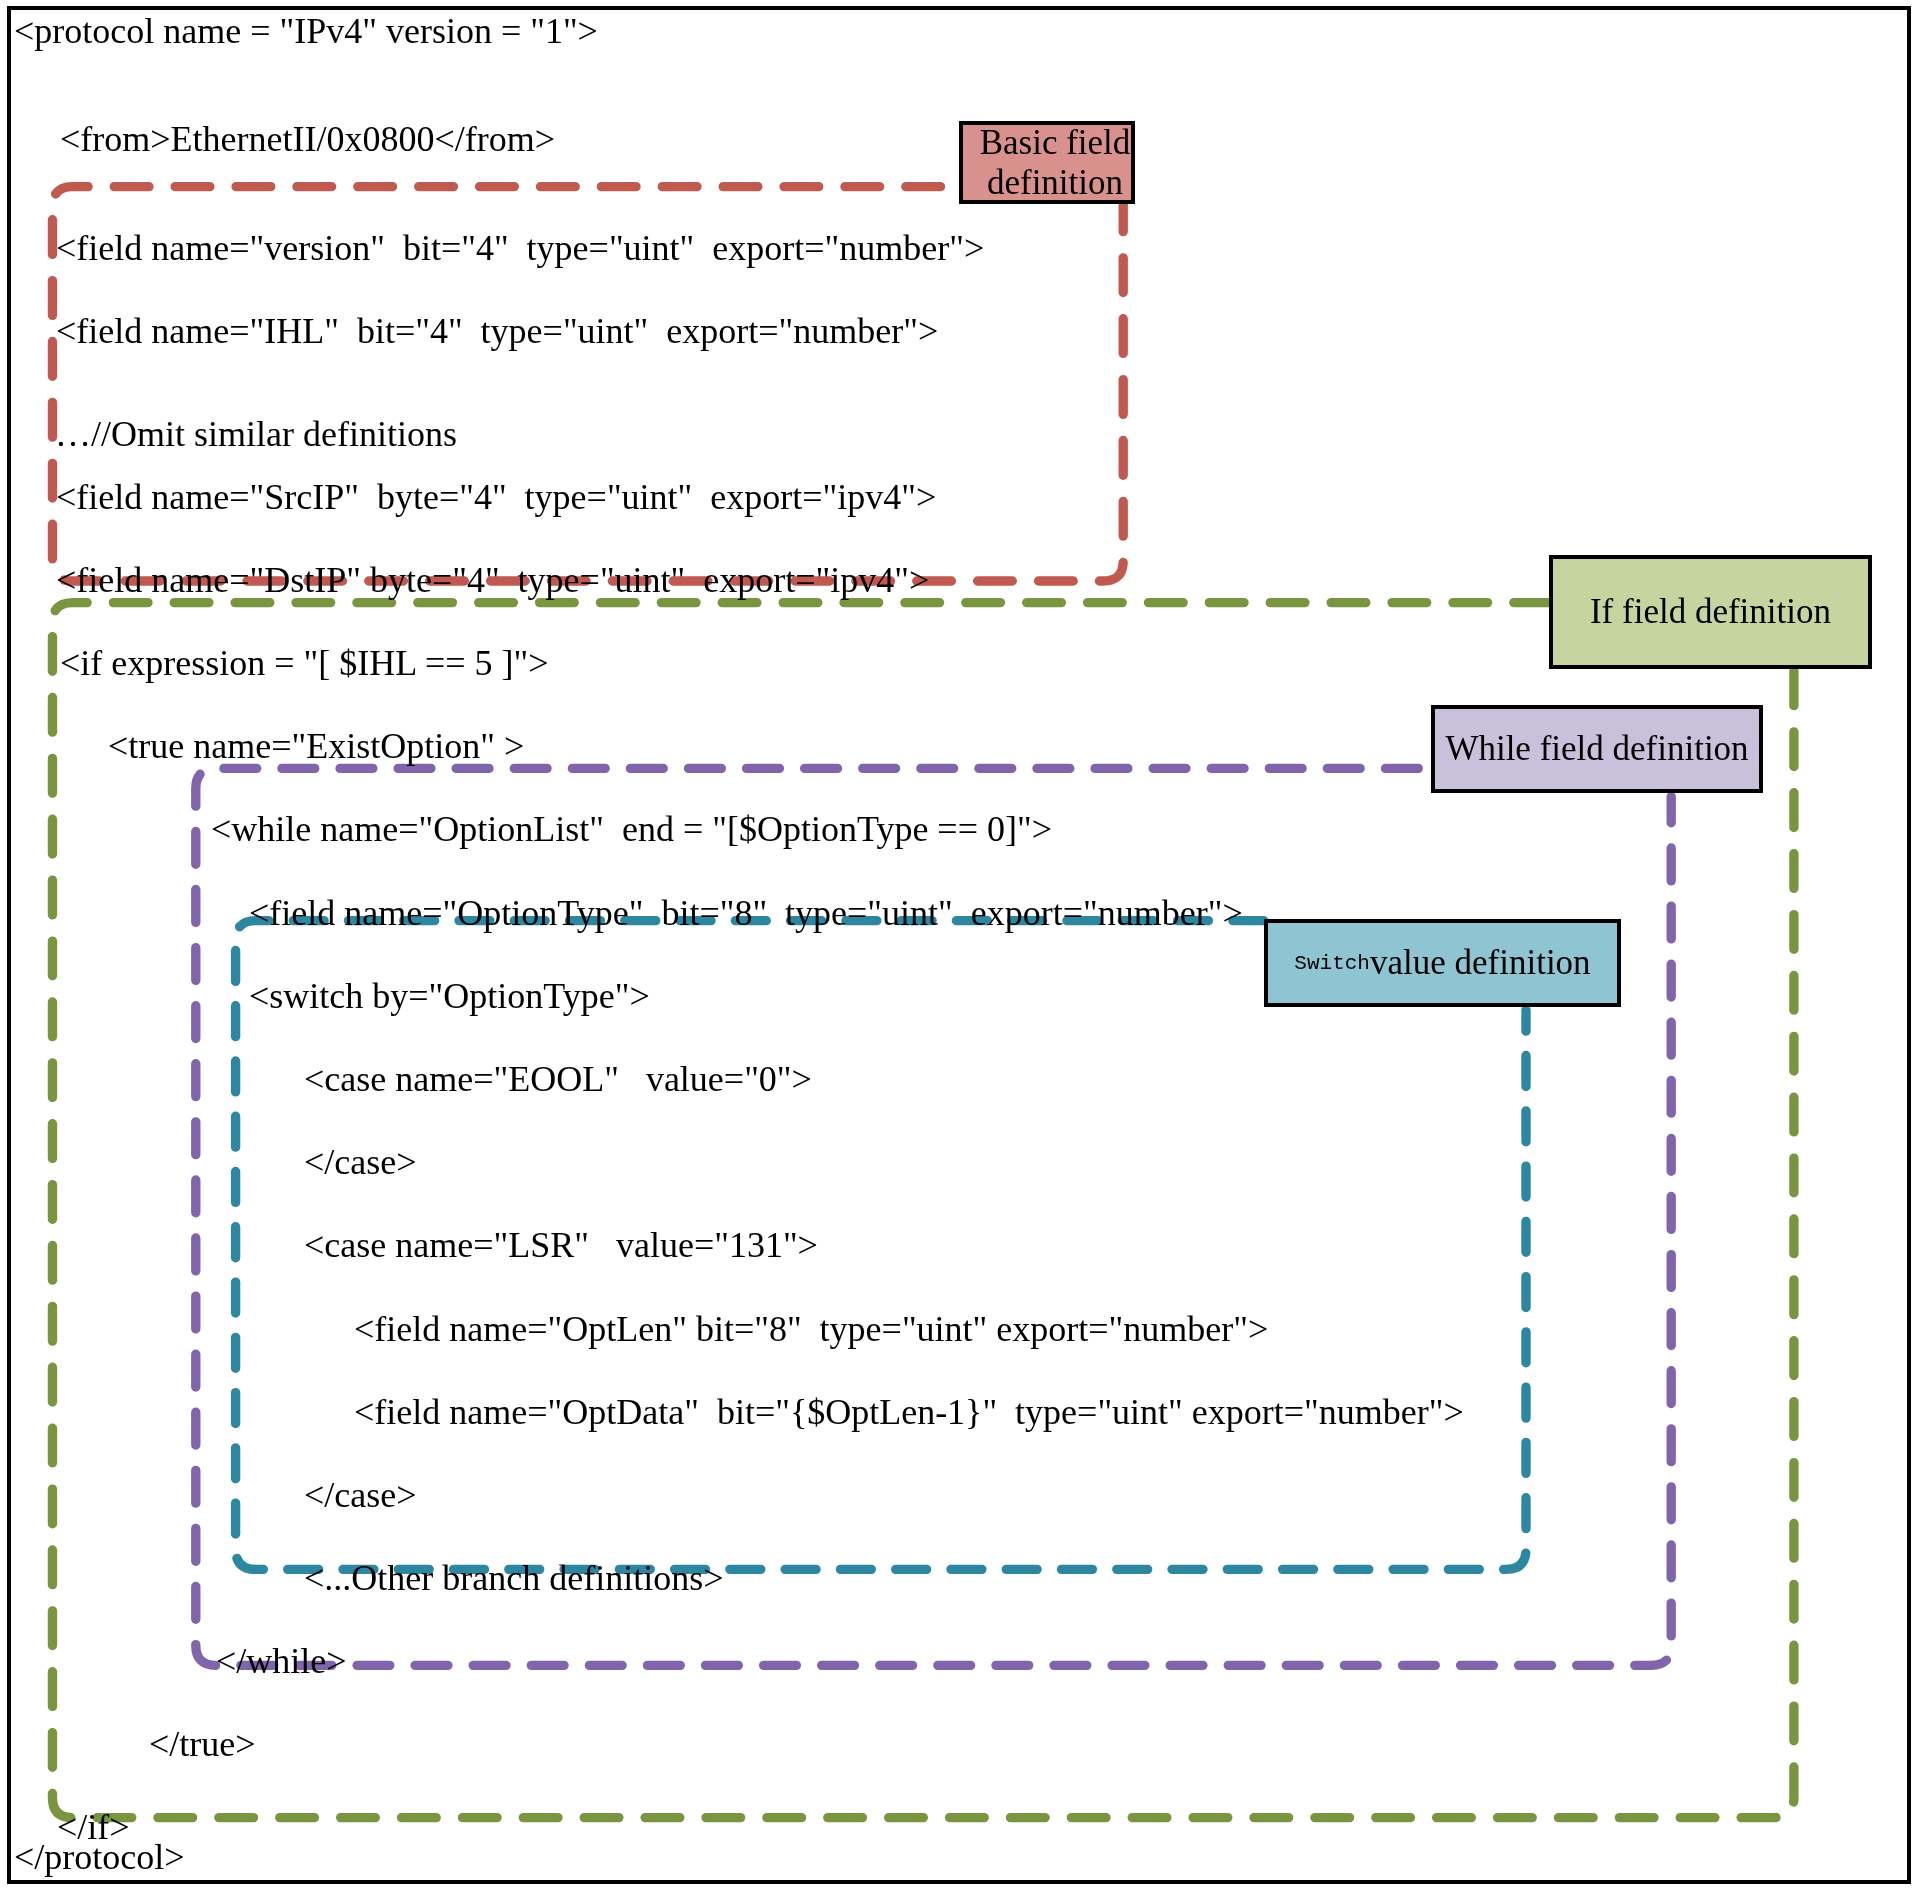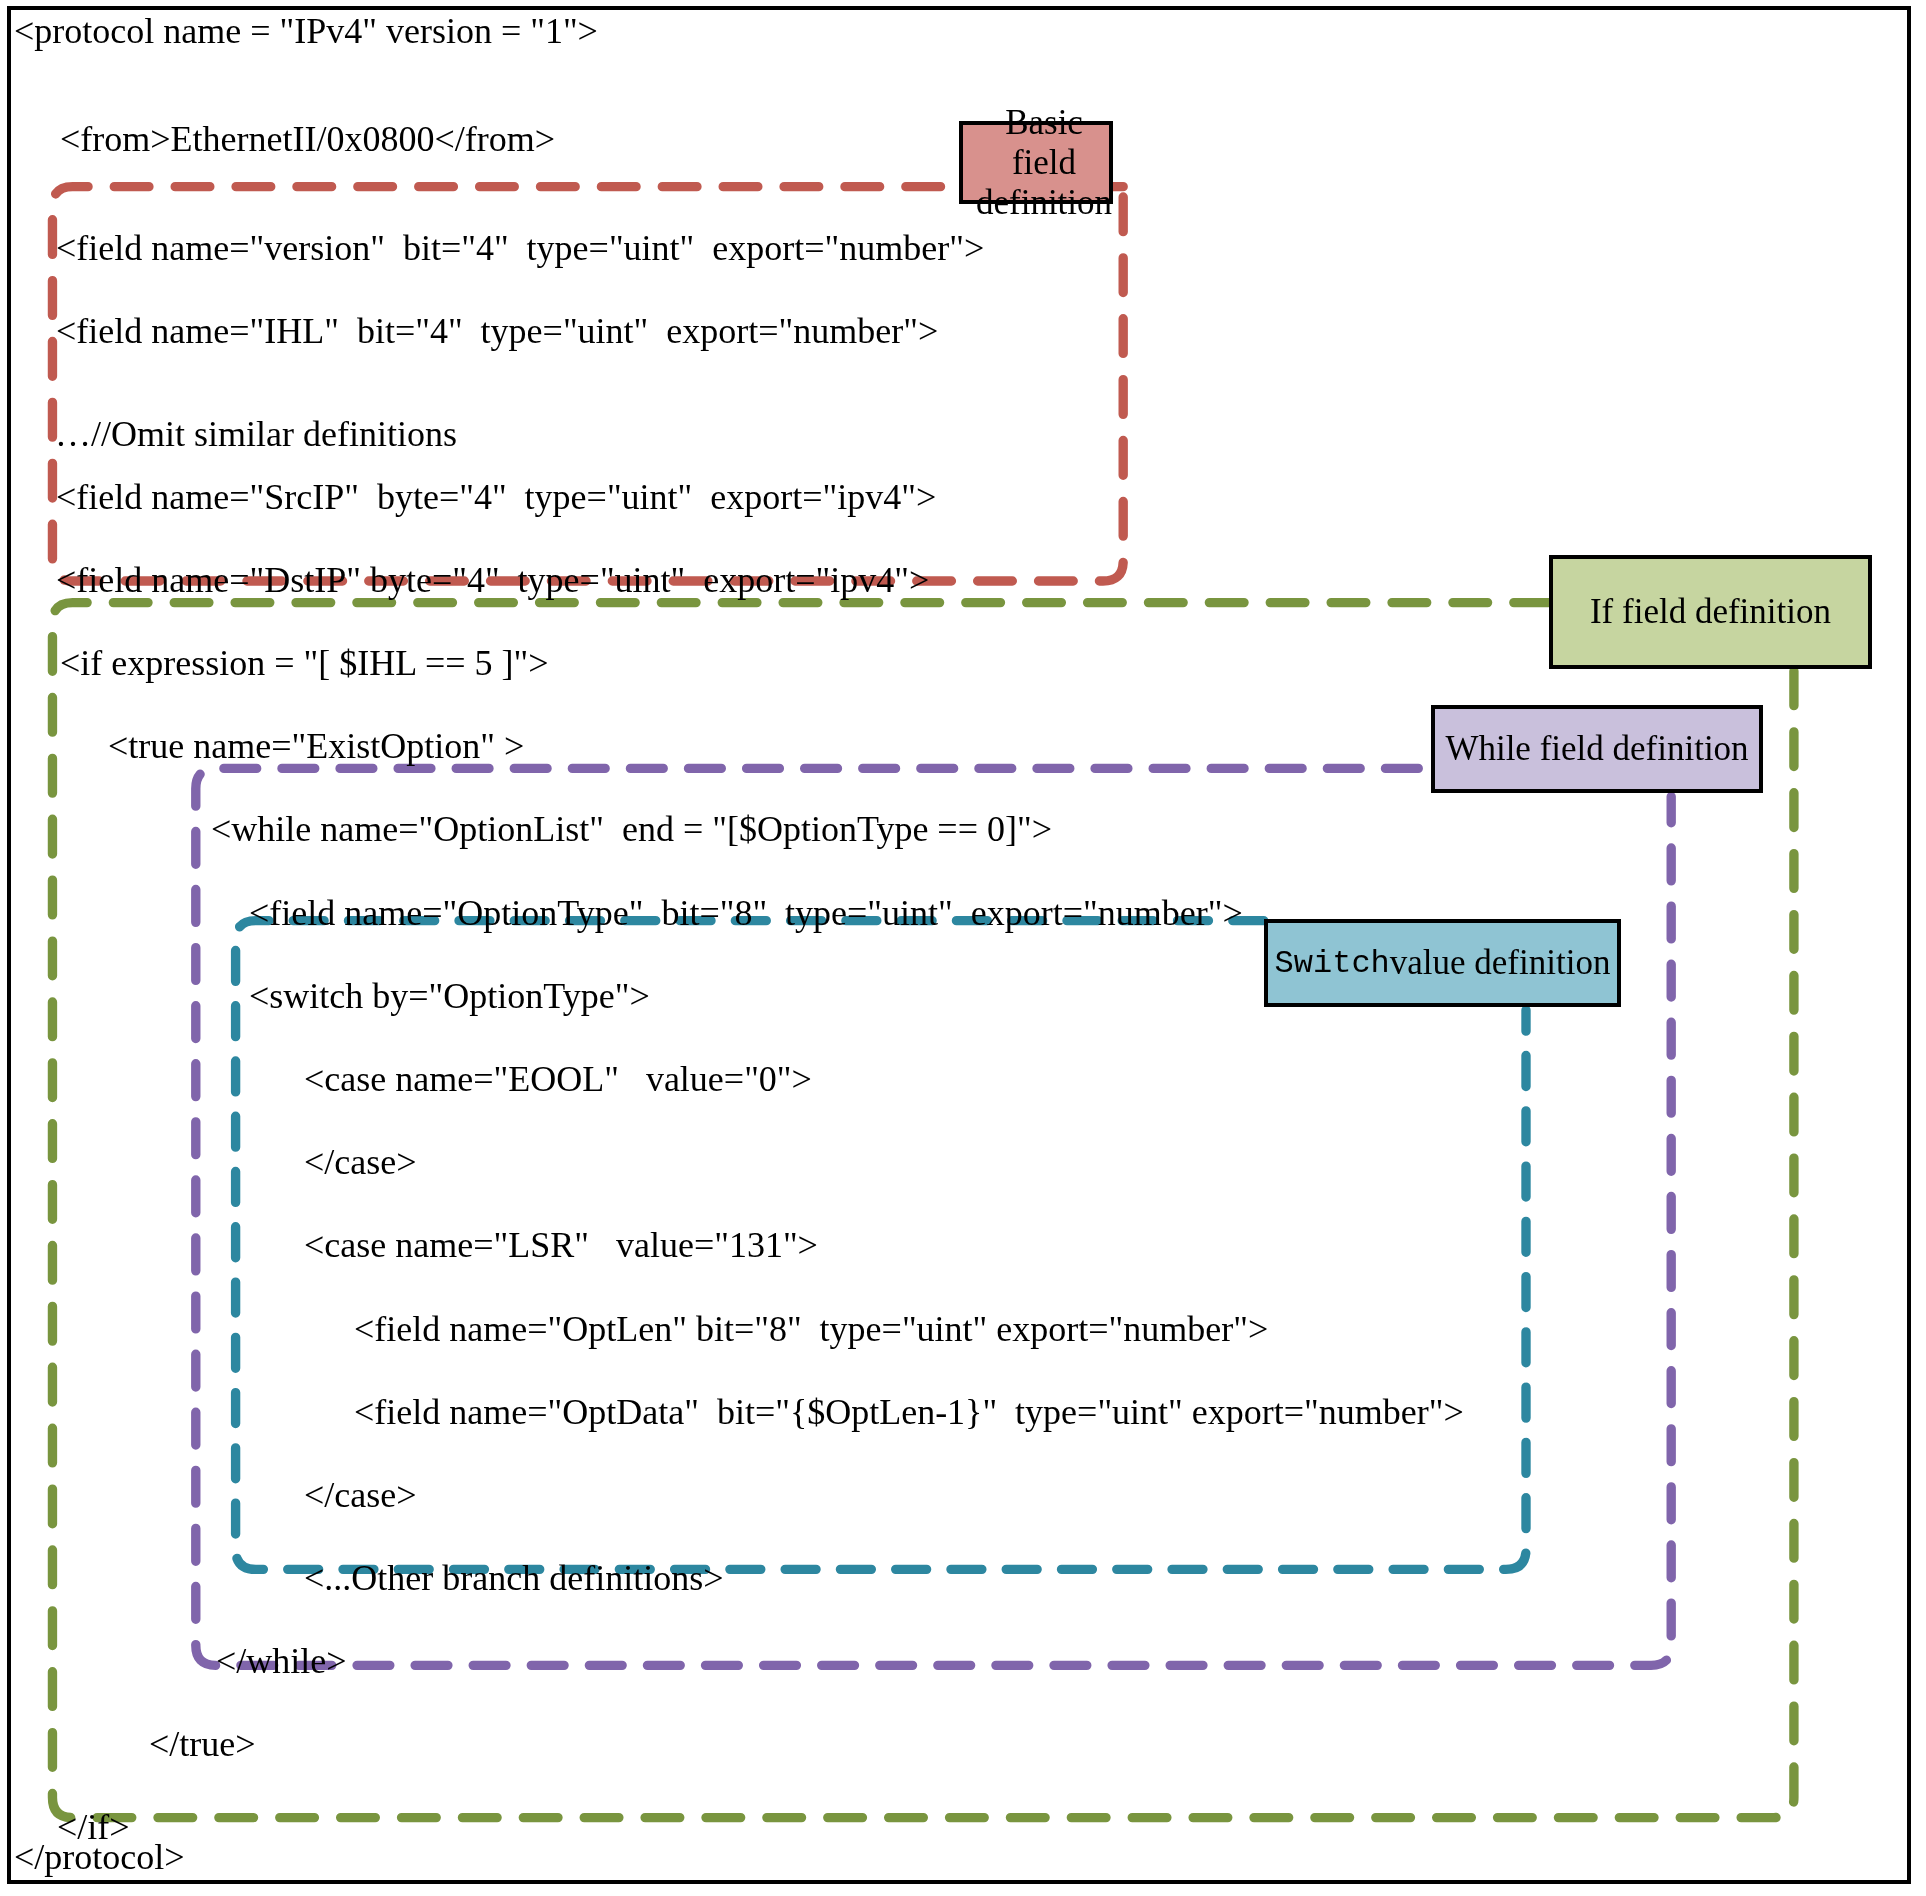--- a/index.html
+++ b/index.html
@@ -34,23 +34,23 @@
     display:flex;
     align-items:center;
     justify-content:center;
     font-family:"Liberation Serif","DejaVu Serif",serif;
     font-size:35px;
     color:#000000;
     text-align:center;
   }
   .label-box .mono{
     font-family:"Liberation Mono","DejaVu Sans Mono",monospace;
-    font-size:32px;
+    font-size:21px;
   }
-  #label-basic{left:959px;top:121px;width:154px;height:83px;background:#d8918d;padding-left:16px;}
+  #label-basic{left:959px;top:121px;width:176px;height:83px;background:#d8918d;padding-left:16px;}
   #label-if{left:1549px;top:555px;width:323px;height:114px;background:#c6d5a0;}
   #label-while{left:1418px;top:705px;width:332px;height:88px;background:#c9c0dc;margin-left:13px;}
   #label-switch{left:1264px;top:919px;width:357px;height:88px;background:#8fc4d3;}
 </style>
 </head>
 <body>
 
 <div id="canvas">
 
   <div id="outer-frame"></div>

